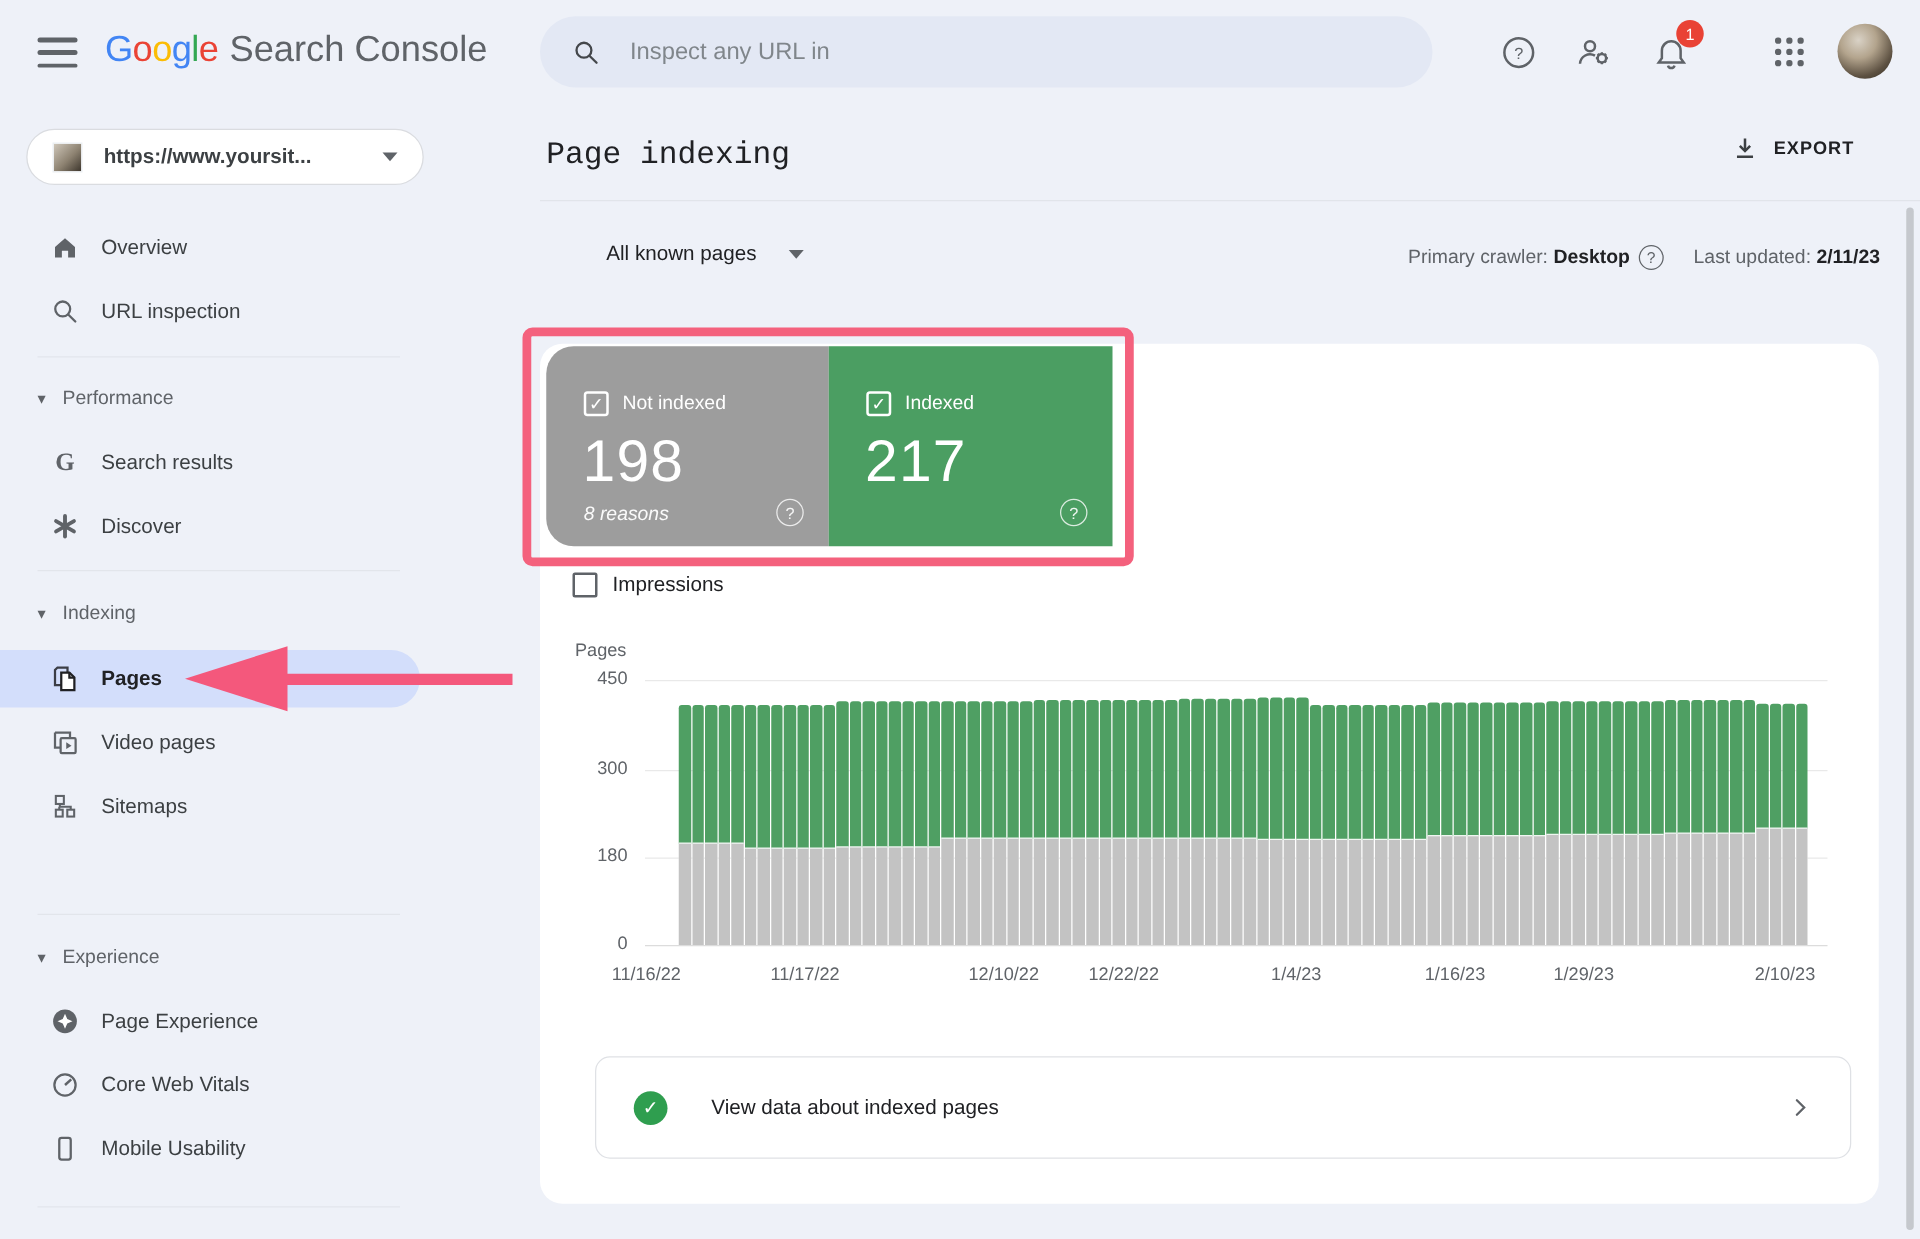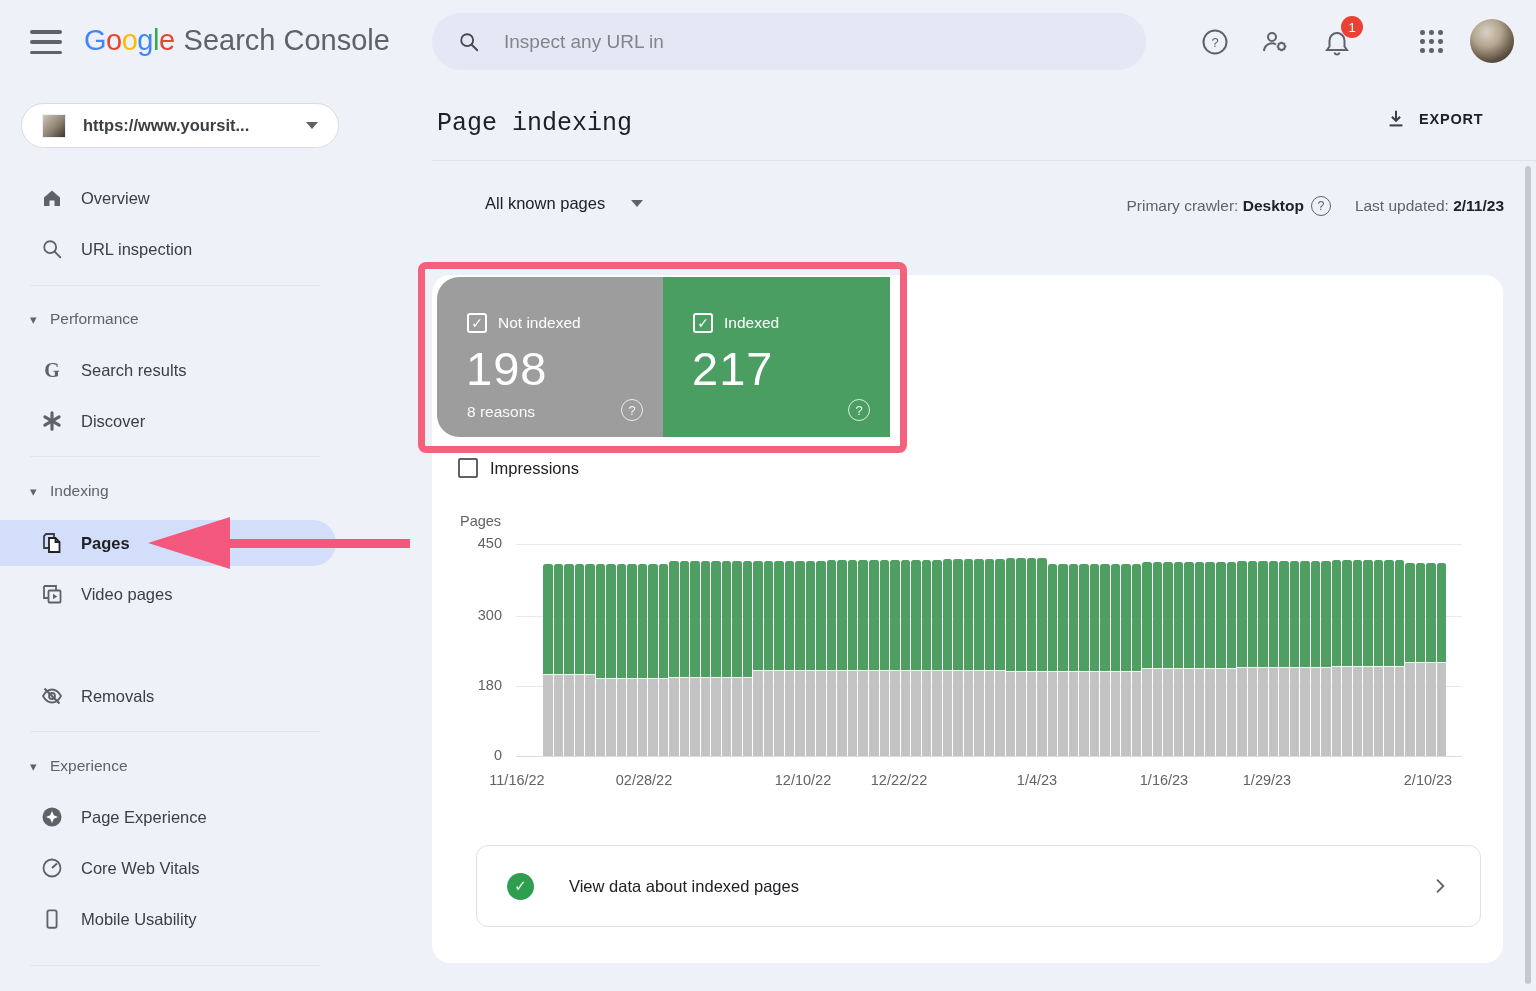--- a/index.html
+++ b/index.html
@@ -59,21 +59,21 @@
   
   .main-card { position:absolute; left:432px; top:275px; width:1071px; height:688px; background:#fff; border-radius:18px; }
   .stat-cards { position:absolute; left:5px; top:2px; width:453px; height:160px; display:flex; }
   .stat-card { position:relative; width:226px; height:160px; color:#fff; cursor:pointer; }
   .stat-card.gray { background:#9d9d9d; border-radius:22px 0 0 22px; }
   .stat-card.green { background:#4b9e62; width:227px; }
   .stat-head { position:absolute; left:30px; top:36px; display:flex; align-items:center; }
   .stat-cb { width:20px; height:20px; border:2px solid #fff; border-radius:3px; display:flex; align-items:center; justify-content:center; font-size:14px; color:#fff; }
   .stat-lbl { font-size:15.5px; margin-left:11px; }
   .stat-num { position:absolute; left:29px; top:64px; font-size:47px; letter-spacing:1px; }
-  .stat-sub { position:absolute; left:30px; top:126px; font-size:15.5px; color:rgba(255,255,255,0.95); }
+  .stat-sub { position:absolute; left:30px; top:126px; font-size:15.5px; color:rgba(255,255,255,0.95);font-style:italic; }
   .stat-help { position:absolute; right:20px; bottom:16px; width:22px; height:22px; border:1.8px solid rgba(255,255,255,0.8); border-radius:50%; font-size:13px; color:rgba(255,255,255,0.9); display:flex; align-items:center; justify-content:center; cursor:pointer; }
   .anno-rect { position:absolute; left:-14px; top:-13px; width:489px; height:191px; border:7px solid #f4617d; border-radius:8px; z-index:5; pointer-events:none; }
 
   .impressions { position:absolute; left:26px; top:183px; display:flex; align-items:center; cursor:pointer; }
   .imp-cb { width:20px; height:20px; border:2px solid #5f6368; border-radius:2px; background:#fff; }
   .imp-lbl { font-size:16.5px; color:#202124; margin-left:12px; }
 
   
   .chart { position:absolute; left:0; top:0; width:1071px; height:688px; pointer-events:none; }
   .ax-title { position:absolute; left:28px; top:238px; font-size:14.5px; color:#5f6368; }
@@ -221,29 +221,30 @@
   <div class="side-row" style="top:569px">
     <span class="ic">
       <svg width="24" height="24" viewBox="0 0 24 24" fill="none" stroke="#5f6368" stroke-width="1.8">
         <path d="M4 4 H16 V8.5 M4 4 V16 H8.5"></path>
         <rect x="8.5" y="8.5" width="12" height="12" rx="1"></rect>
         <path d="M13 11.8 L17.2 14.5 L13 17.2 Z" fill="#5f6368" stroke="none"></path>
       </svg>
     </span>
     <span class="lbl">Video pages</span>
   </div>
-  <div class="side-row" style="top:671px">
-    <span class="ic">
-      <svg width="24" height="24" viewBox="0 0 24 24" fill="none" stroke="#5f6368" stroke-width="1.8">
-        <path d="M3 12 C5.5 7.5 8.5 5.5 12 5.5 C15.5 5.5 18.5 7.5 21 12 C18.5 16.5 15.5 18.5 12 18.5 C8.5 18.5 5.5 16.5 3 12 Z"></path>
-        <circle cx="12" cy="12" r="3"></circle>
-        <line x1="4.5" y1="4.5" x2="19.5" y2="19.5" stroke-width="2.2"></line>
+  <div class="side-row" style="top:620px">
+    <span class="ic">
+      <svg width="22" height="22" viewBox="0 0 24 24" fill="none" stroke="#5f6368" stroke-width="1.8">
+        <rect x="4" y="3" width="7" height="7"></rect>
+          <rect x="4" y="15" width="6" height="6"></rect>
+          <rect x="14" y="15" width="6" height="6"></rect>
+        <path d="M7.5 10 V12.5 H17 V15 M7 12.5 V15"></path>
       </svg>
     </span>
-    <span class="lbl">Removals</span>
+    <span class="lbl">Sitemaps</span>
   </div>
   <div class="side-div" style="top:731px"></div>
 
   <div class="side-header" style="top:746px">
     <span class="tri">▾</span>
     <span class="lbl">Experience</span>
   </div>
   <div class="side-row" style="top:792px">
     <span class="ic">
       <svg width="24" height="24" viewBox="0 0 24 24">
@@ -677,21 +678,21 @@
             <div class="seg-top" style="height: 99.9px; background: rgb(79, 159, 99);"></div>
             <div class="seg-bot" style="height: 93.3px; background: rgb(195, 195, 195);"></div>
           </div>
           <div class="bar">
             <div class="seg-top" style="height: 99.9px; background: rgb(79, 159, 99);"></div>
             <div class="seg-bot" style="height: 93.3px; background: rgb(195, 195, 195);"></div>
           </div>
         </div>
       <div id="xticks">
           <span class="xtick" style="left: 85px;">11/16/22</span>
-          <span class="xtick" style="left: 212px;">02/28/22</span>
+          <span class="xtick" style="left: 212px;">11/17/22</span>
           <span class="xtick" style="left: 340px; margin-left: 31px;">12/10/22</span>
           <span class="xtick" style="left: 467px;">12/22/22</span>
           <span class="xtick" style="left: 605px;">1/4/23</span>
           <span class="xtick" style="left: 732px;">1/16/23</span>
           <span class="xtick" style="left: 835px; text-align: right;">1/29/23</span>
           <span class="xtick" style="left: 996px;">2/10/23</span>
         </div>
     </div>
 
     <div class="foot-card">

